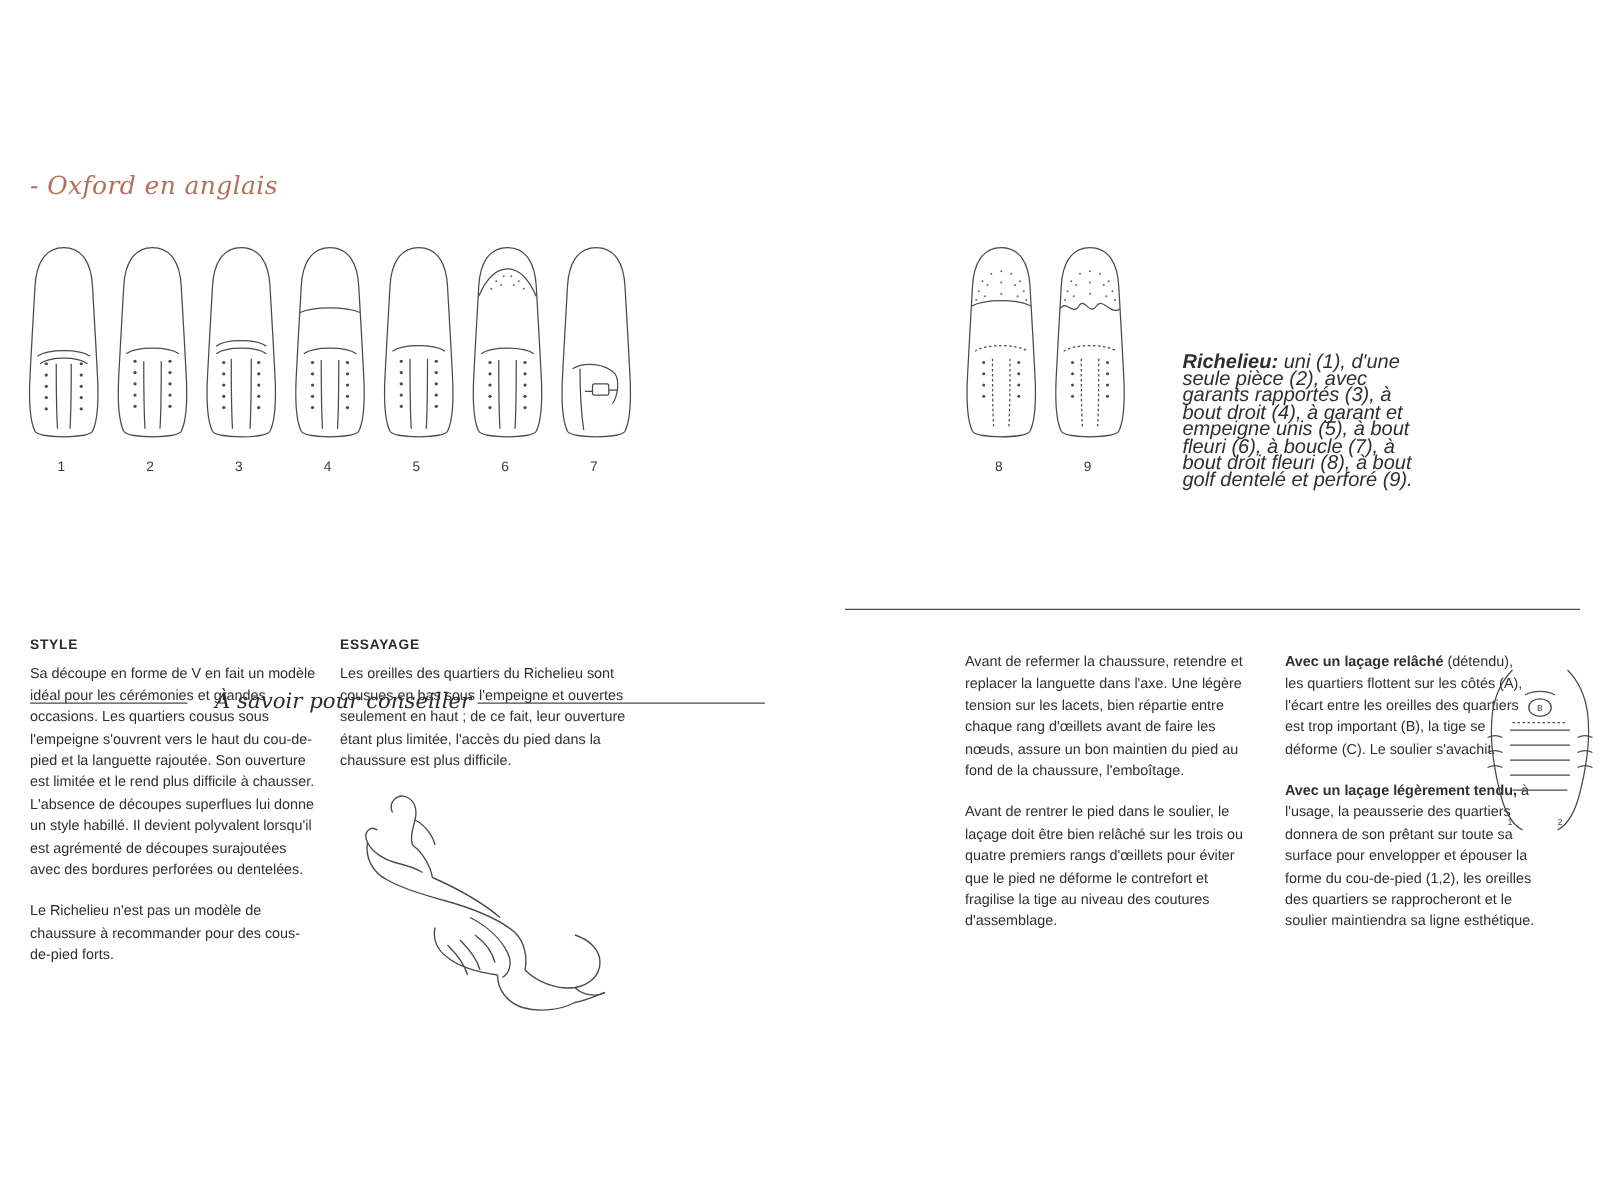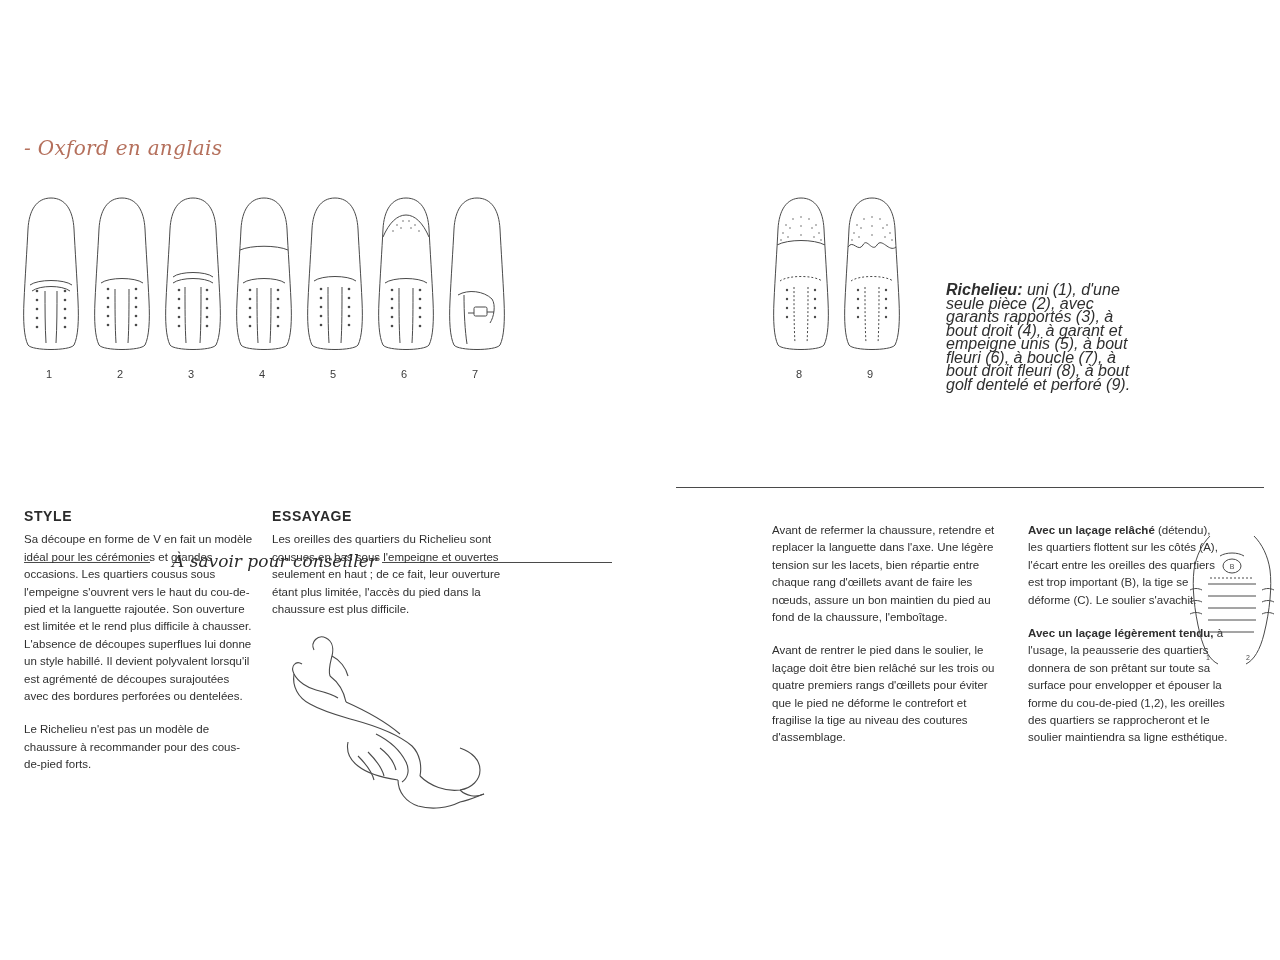--- a/index.html
+++ b/index.html
@@ -138,21 +138,21 @@
 
   
   .col {
     position: absolute;
     font-size: 11.5px;
     line-height: 17.4px;
     color: #2f2f2f;
   }
   .col h4 {
     margin: 0 0 6px 0;
-    font-size: 14px;
+    font-size: 11px;
     font-weight: 700;
     letter-spacing: 0.6px;
     color: #2b2b2b;
   }
   .col p { margin: 0 0 16px 0; }
   .col p:last-child { margin-bottom: 0; }
   .col strong { font-weight: 700; }
 
   #col1 { left: 24px; top: 508px; width: 230px; }
   #col2 { left: 272px; top: 508px; width: 240px; }

